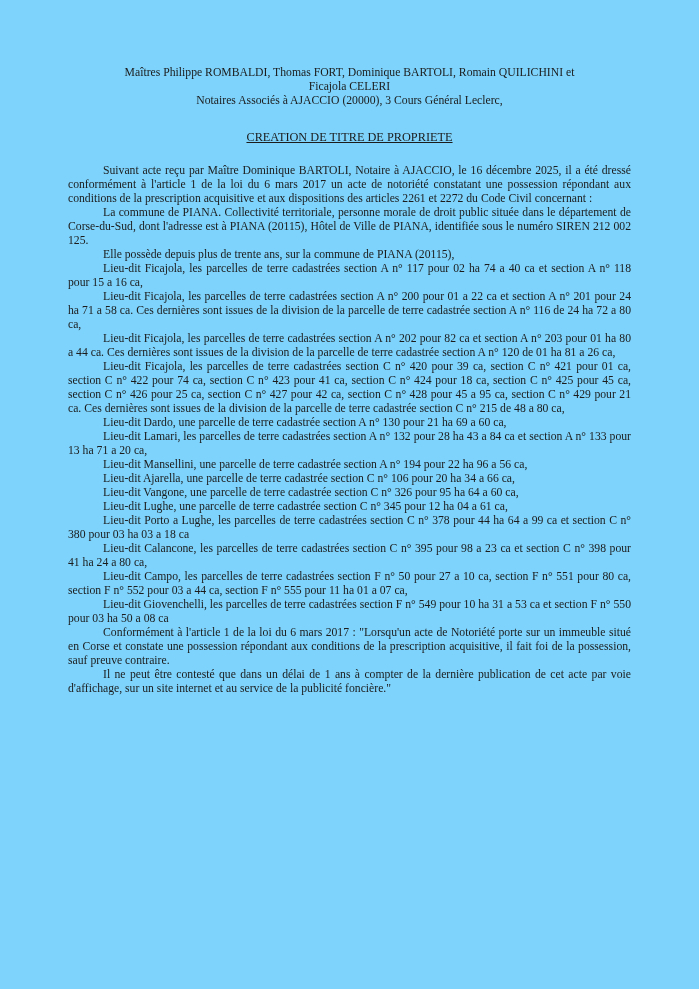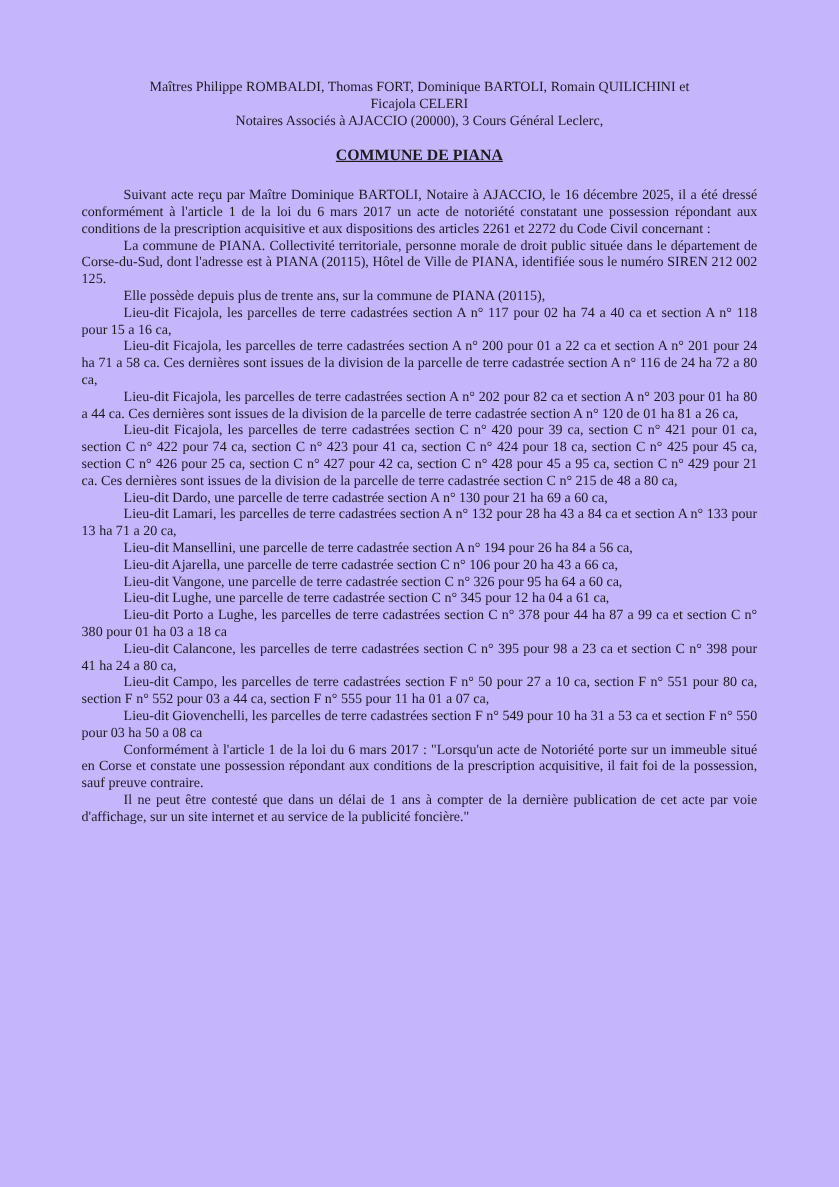--- a/index.html
+++ b/index.html
@@ -4,21 +4,21 @@
 <style>
   html, body {
     margin: 0;
     padding: 0;
     background: #ffffff;
   }
   .page {
     position: relative;
     width: 699px;
     height: 989px;
-    background: #c4b5fd;
+    background: #7dd3fc;
     box-sizing: border-box;
     padding: 66px 68px 0 68px;
     overflow: hidden;
     font-family: "Liberation Serif", "DejaVu Serif", serif;
     font-size: 11.7px;
     line-height: 14px;
     color: #1c1c1c;
   }
   .header {
     text-align: center;
@@ -52,37 +52,37 @@
 </head>
 <body>
 
 <div class="page">
   <div class="header">
     <div class="hline">Maîtres Philippe ROMBALDI, Thomas FORT, Dominique BARTOLI, Romain QUILICHINI et</div>
     <div class="hline">Ficajola CELERI</div>
     <div class="hline">Notaires Associés à AJACCIO (20000), 3 Cours Général Leclerc,</div>
   </div>
 
+  <div class="doc-title">CREATION DE TITRE DE PROPRIETE</div>
 
-  <div class="doc-subtitle">COMMUNE DE PIANA</div>
 
   <div class="doc-body">
       <p>Suivant acte reçu par Maître Dominique BARTOLI, Notaire à AJACCIO, le 16 décembre 2025, il a été dressé conformément à l'article 1 de la loi du 6 mars 2017 un acte de notoriété constatant une possession répondant aux conditions de la prescription acquisitive et aux dispositions des articles 2261 et 2272 du Code Civil concernant :</p>
       <p>La commune de PIANA. Collectivité territoriale, personne morale de droit public située dans le département de Corse-du-Sud, dont l'adresse est à PIANA (20115), Hôtel de Ville de PIANA, identifiée sous le numéro SIREN 212 002 125.</p>
       <p>Elle possède depuis plus de trente ans, sur la commune de PIANA (20115),</p>
       <p>Lieu-dit Ficajola, les parcelles de terre cadastrées section A n° 117 pour 02 ha 74 a 40 ca et section A n° 118 pour 15 a 16 ca,</p>
       <p>Lieu-dit Ficajola, les parcelles de terre cadastrées section A n° 200 pour 01 a 22 ca et section A n° 201 pour 24 ha 71 a 58 ca. Ces dernières sont issues de la division de la parcelle de terre cadastrée section A n° 116 de 24 ha 72 a 80 ca,</p>
       <p>Lieu-dit Ficajola, les parcelles de terre cadastrées section A n° 202 pour 82 ca et section A n° 203 pour 01 ha 80 a 44 ca. Ces dernières sont issues de la division de la parcelle de terre cadastrée section A n° 120 de 01 ha 81 a 26 ca,</p>
       <p>Lieu-dit Ficajola, les parcelles de terre cadastrées section C n° 420 pour 39 ca, section C n° 421 pour 01 ca, section C n° 422 pour 74 ca, section C n° 423 pour 41 ca, section C n° 424 pour 18 ca, section C n° 425 pour 45 ca, section C n° 426 pour 25 ca, section C n° 427 pour 42 ca, section C n° 428 pour 45 a 95 ca, section C n° 429 pour 21 ca. Ces dernières sont issues de la division de la parcelle de terre cadastrée section C n° 215 de 48 a 80 ca,</p>
       <p>Lieu-dit Dardo, une parcelle de terre cadastrée section A n° 130 pour 21 ha 69 a 60 ca,</p>
       <p>Lieu-dit Lamari, les parcelles de terre cadastrées section A n° 132 pour 28 ha 43 a 84 ca et section A n° 133 pour 13 ha 71 a 20 ca,</p>
-      <p>Lieu-dit Mansellini, une parcelle de terre cadastrée section A n° 194 pour 26 ha 84 a 56 ca,</p>
-      <p>Lieu-dit Ajarella, une parcelle de terre cadastrée section C n° 106 pour 20 ha 43 a 66 ca,</p>
+      <p>Lieu-dit Mansellini, une parcelle de terre cadastrée section A n° 194 pour 22 ha 96 a 56 ca,</p>
+      <p>Lieu-dit Ajarella, une parcelle de terre cadastrée section C n° 106 pour 20 ha 34 a 66 ca,</p>
       <p>Lieu-dit Vangone, une parcelle de terre cadastrée section C n° 326 pour 95 ha 64 a 60 ca,</p>
       <p>Lieu-dit Lughe, une parcelle de terre cadastrée section C n° 345 pour 12 ha 04 a 61 ca,</p>
-      <p>Lieu-dit Porto a Lughe, les parcelles de terre cadastrées section C n° 378 pour 44 ha 87 a 99 ca et section C n° 380 pour 01 ha 03 a 18 ca</p>
+      <p>Lieu-dit Porto a Lughe, les parcelles de terre cadastrées section C n° 378 pour 44 ha 64 a 99 ca et section C n° 380 pour 03 ha 03 a 18 ca</p>
       <p>Lieu-dit Calancone, les parcelles de terre cadastrées section C n° 395 pour 98 a 23 ca et section C n° 398 pour 41 ha 24 a 80 ca,</p>
       <p>Lieu-dit Campo, les parcelles de terre cadastrées section F n° 50 pour 27 a 10 ca, section F n° 551 pour 80 ca, section F n° 552 pour 03 a 44 ca, section F n° 555 pour 11 ha 01 a 07 ca,</p>
       <p>Lieu-dit Giovenchelli, les parcelles de terre cadastrées section F n° 549 pour 10 ha 31 a 53 ca et section F n° 550 pour 03 ha 50 a 08 ca</p>
       <p>Conformément à l'article 1 de la loi du 6 mars 2017 : "Lorsqu'un acte de Notoriété porte sur un immeuble situé en Corse et constate une possession répondant aux conditions de la prescription acquisitive, il fait foi de la possession, sauf preuve contraire.</p>
       <p>Il ne peut être contesté que dans un délai de 1 ans à compter de la dernière publication de cet acte par voie d'affichage, sur un site internet et au service de la publicité foncière."</p>
     </div>
 </div>
 
 </body></html>

